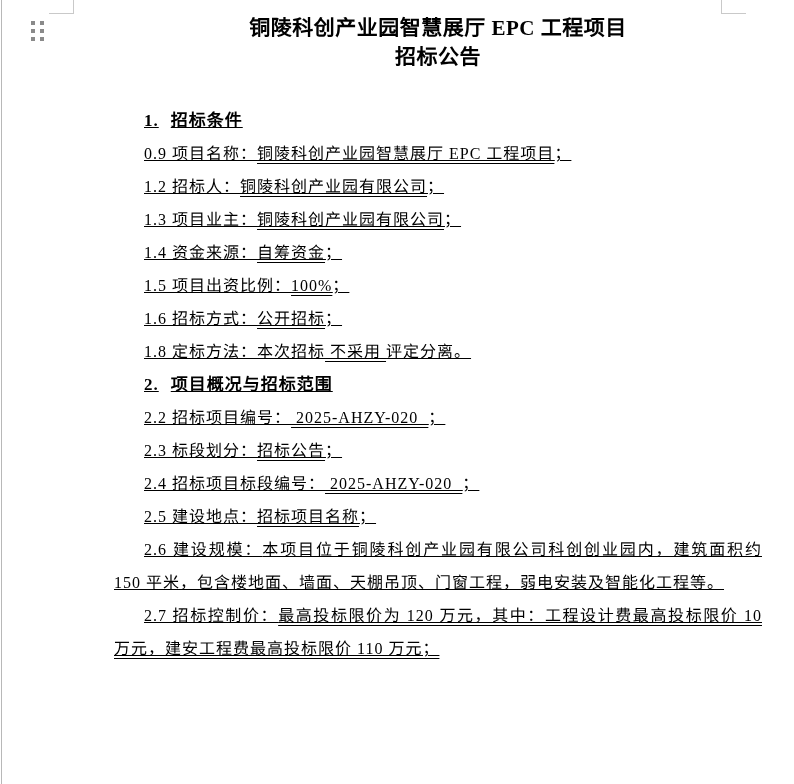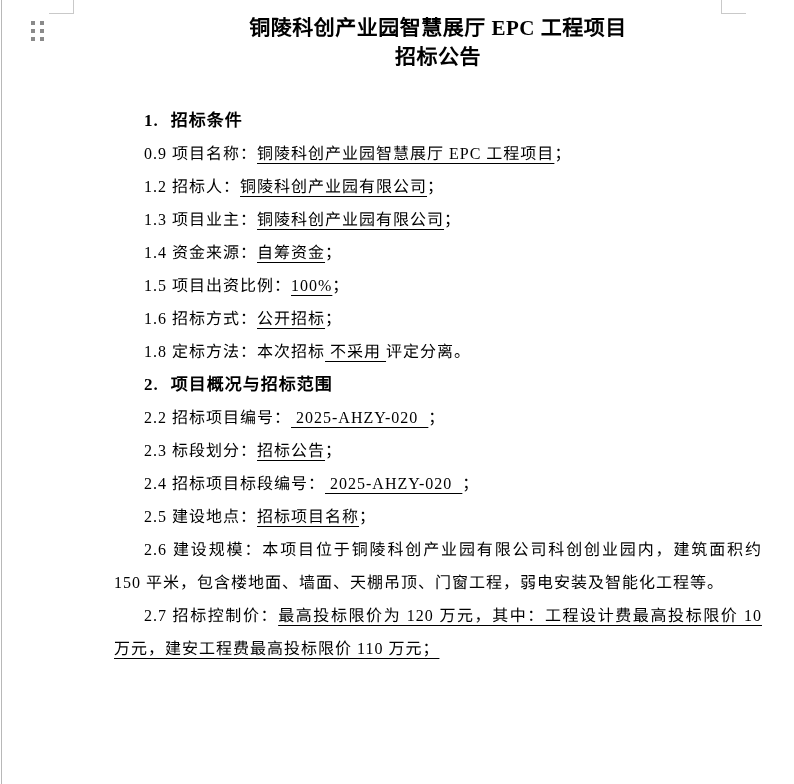--- a/index.html
+++ b/index.html
@@ -78,20 +78,21 @@
   }
   .doc-title span { display: block; }
   .body-text {
     margin-top: 32px;
     font-size: 16px;
     letter-spacing: 1px;
   }
   .body-text p {
     margin: 0;
     line-height: 33px;
+    text-decoration: underline;
   }
   .heading {
     font-weight: bold;
     font-size: 17px;
     text-indent: 30px;
   }
   .hgap {
     display: inline-block;
     width: 12px;
   }

